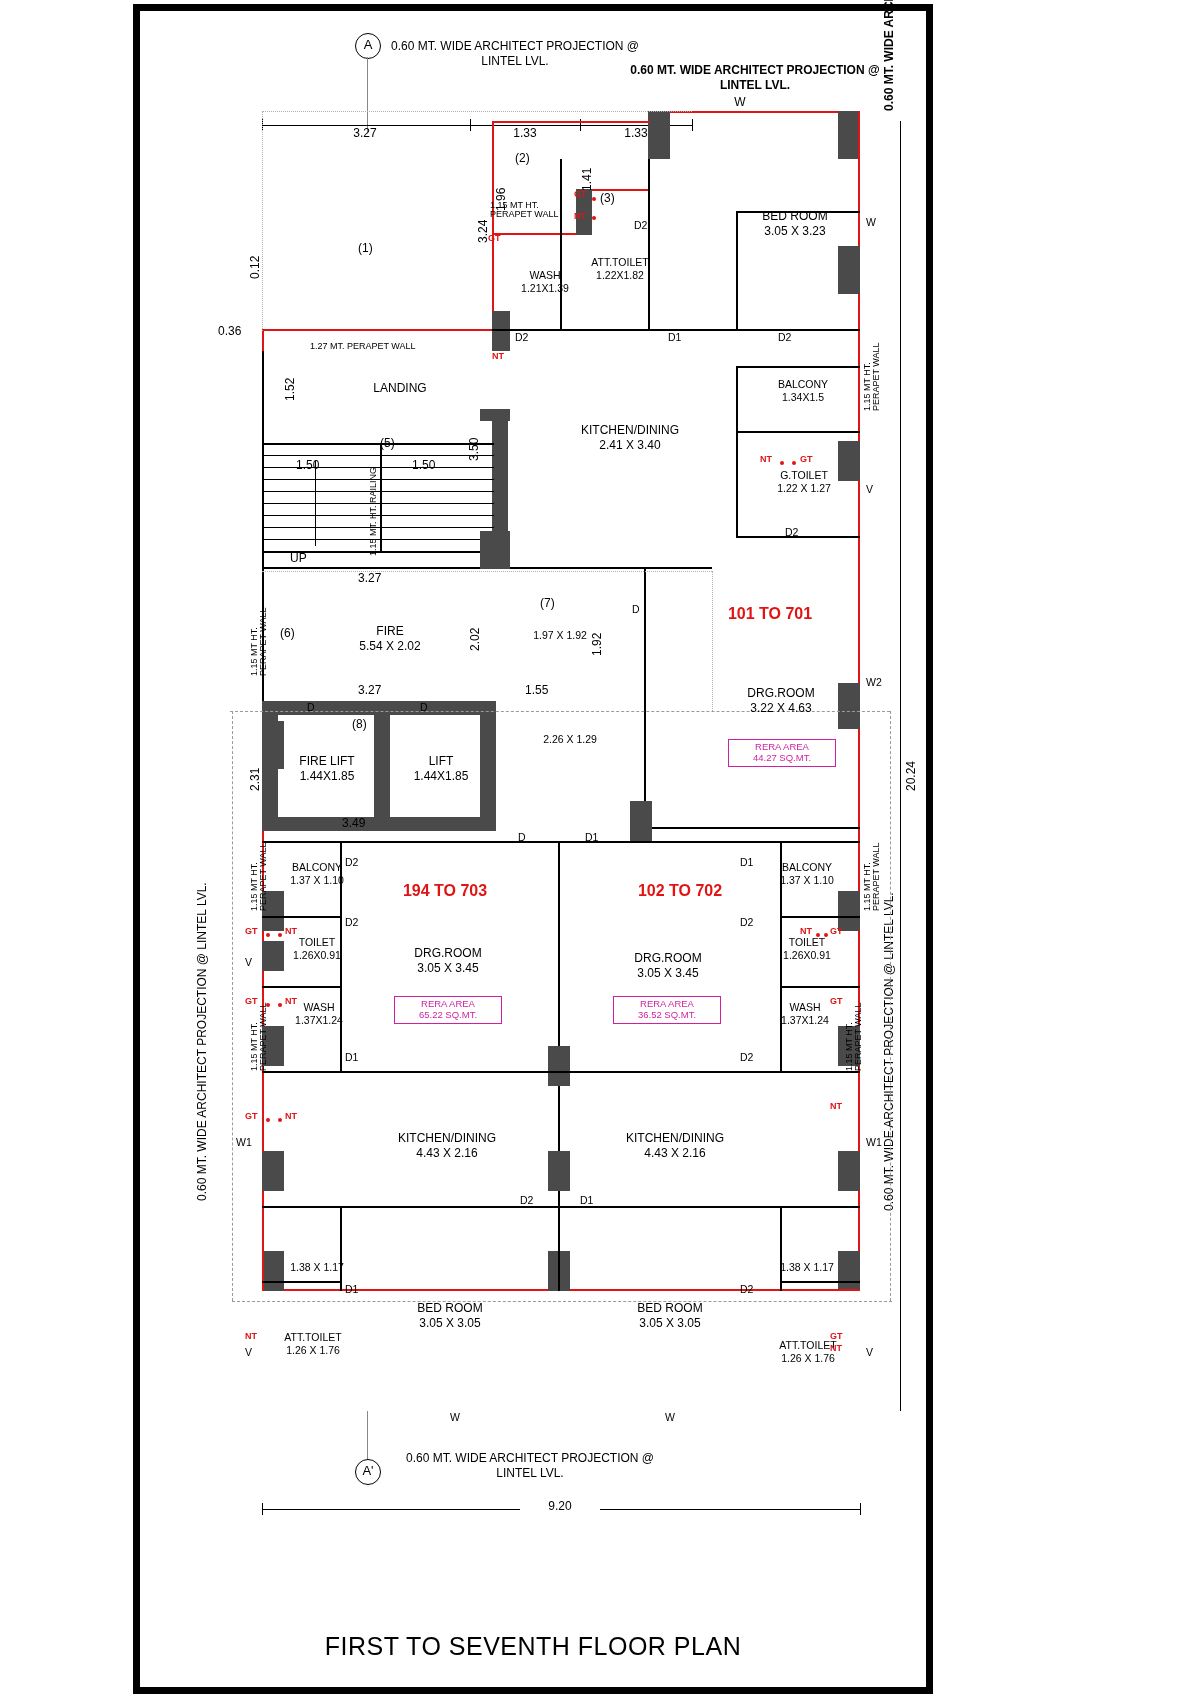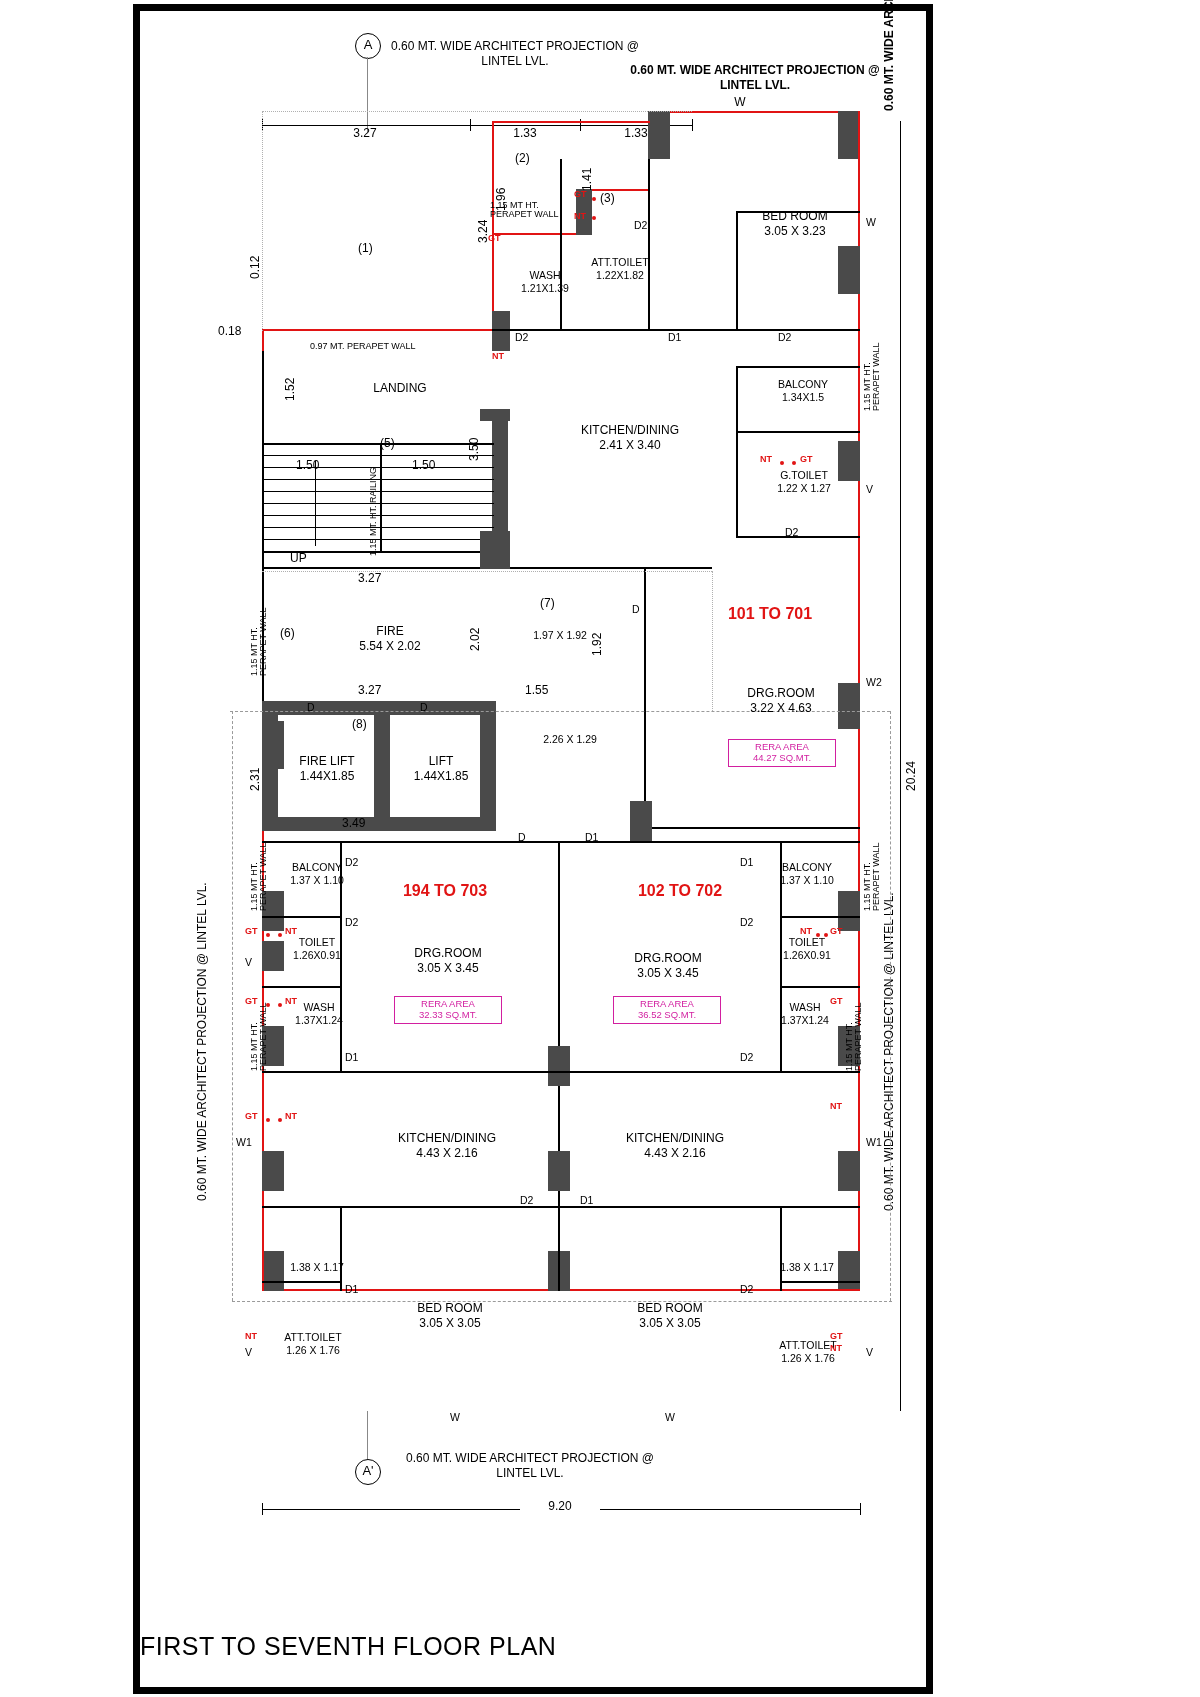--- a/index.html
+++ b/index.html
@@ -17,21 +17,21 @@
   .ln{position:absolute;background:#000;}
   .rln{position:absolute;background:#e11414;}
   .dln{position:absolute;border-top:1px dashed #9a9a9a;height:0;}
   .dlnv{position:absolute;border-left:1px dashed #9a9a9a;width:0;}
   .dotln{position:absolute;border-top:1px dotted #b0b0b0;height:0;}
   .dotlnv{position:absolute;border-left:1px dotted #b0b0b0;width:0;}
   .dim{position:absolute;height:1px;background:#000;}
   .dimv{position:absolute;width:1px;background:#000;}
   .rera{position:absolute;border:1px solid #d21fa0;color:#d21fa0;font-size:9.5px;text-align:center;line-height:1.15;padding:2px 3px;background:#fff;}
   .circ{position:absolute;border:1.6px solid #000;border-radius:50%;width:24px;height:24px;font-size:13px;text-align:center;line-height:22px;background:#fff;}
-  .title{position:absolute;left:0;right:0;bottom:26px;font-size:25px;letter-spacing:.5px;color:#000;}
+  .title{position:absolute;left:0;right:0;bottom:26px;text-align:center;font-size:25px;letter-spacing:.5px;color:#000;}
   .gt{color:#e11414;font-size:9px;font-weight:bold;}
   .dot{position:absolute;width:4px;height:4px;border-radius:50%;background:#e11414;}
 </style>
 </head>
 <body>
 
 <div id="page">
 
 
   <div id="frame">
@@ -216,21 +216,21 @@
     <div class="tc sm" style="left:350px;top:618px;width:140px;">1.97 X 1.92</div>
 
     <div class="tc b red" style="left:540px;top:593px;width:180px;font-size:16px;">101 TO 701</div>
     <div class="tc b red" style="left:215px;top:870px;width:180px;font-size:16px;">194 TO 703</div>
     <div class="tc b red" style="left:450px;top:870px;width:180px;font-size:16px;">102 TO 702</div>
 
     <div class="rera" style="left:588px;top:728px;width:100px;">
       <span>RERA AREA</span><br><span>44.27 SQ.MT.</span>
     </div>
     <div class="rera" style="left:254px;top:985px;width:100px;">
-      <span>RERA AREA</span><br><span>32.33 SQ.MT.</span>
+      <span>RERA AREA</span><br><span>65.22 SQ.MT.</span>
     </div>
     <div class="rera" style="left:473px;top:985px;width:100px;">
       <span>RERA AREA</span><br><span>36.52 SQ.MT.</span>
     </div>
 
     <div class="tc sm" style="left:122px;top:850px;width:110px;">
       <span>BALCONY</span><br><span>1.37 X 1.10</span>
     </div>
     <div class="tc sm" style="left:122px;top:925px;width:110px;">
       <span>TOILET</span><br><span>1.26X0.91</span>
@@ -342,21 +342,21 @@
 
     <div class="t" style="left:218px;top:230px;">(1)</div>
     <div class="t" style="left:375px;top:140px;">(2)</div>
     <div class="t" style="left:460px;top:180px;">(3)</div>
     <div class="t" style="left:240px;top:425px;">(5)</div>
     <div class="t" style="left:140px;top:615px;">(6)</div>
     <div class="t" style="left:400px;top:585px;">(7)</div>
     <div class="t" style="left:212px;top:706px;">(8)</div>
 
     <div class="t" style="left:108px;top:268px;transform:rotate(-90deg);transform-origin:left top;">0.12</div>
-    <div class="t" style="left:78px;top:313px;">0.18</div>
+    <div class="t" style="left:78px;top:313px;">0.36</div>
     <div class="t" style="left:143px;top:390px;transform:rotate(-90deg);transform-origin:left top;">1.52</div>
     <div class="t" style="left:108px;top:780px;transform:rotate(-90deg);transform-origin:left top;">2.31</div>
 
     <div class="t" style="left:156px;top:447px;">1.50</div>
     <div class="t" style="left:272px;top:447px;">1.50</div>
     <div class="t" style="left:327px;top:450px;transform:rotate(-90deg);transform-origin:left top;">3.50</div>
     <div class="t" style="left:336px;top:232px;transform:rotate(-90deg);transform-origin:left top;">3.24</div>
     <div class="t" style="left:354px;top:200px;transform:rotate(-90deg);transform-origin:left top;">1.96</div>
     <div class="t" style="left:440px;top:180px;transform:rotate(-90deg);transform-origin:left top;">1.41</div>
 
@@ -368,21 +368,21 @@
     <div class="t" style="left:202px;top:805px;">3.49</div>
 
     <div class="t" style="left:764px;top:780px;transform:rotate(-90deg);transform-origin:left top;">20.24</div>
     <div class="dimv" style="left:760px;top:110px;height:1290px;"></div>
 
     <div class="dim" style="left:122px;top:1498px;width:598px;"></div>
     <div class="dimv" style="left:122px;top:1492px;height:12px;"></div>
     <div class="dimv" style="left:720px;top:1492px;height:12px;"></div>
     <div class="tc" style="left:380px;top:1488px;width:80px;background:#fff;">9.20</div>
 
-    <div class="t xs" style="left:170px;top:330px;">0.97 MT. PERAPET WALL</div>
+    <div class="t xs" style="left:170px;top:330px;">1.27 MT. PERAPET WALL</div>
     <div class="t xs" style="left:350px;top:190px;width:80px;white-space:normal;line-height:1.05;">1.15 MT HT. PERAPET WALL</div>
     <div class="t xs" style="left:228px;top:545px;transform:rotate(-90deg);transform-origin:left top;">1.15 MT. HT. RAILING</div>
     <div class="t xs" style="left:110px;top:665px;transform:rotate(-90deg);transform-origin:left top;width:90px;white-space:normal;line-height:1.05;">1.15 MT HT. PERAPET WALL</div>
     <div class="t xs" style="left:110px;top:900px;transform:rotate(-90deg);transform-origin:left top;width:90px;white-space:normal;line-height:1.05;">1.15 MT HT. PERAPET WALL</div>
     <div class="t xs" style="left:110px;top:1060px;transform:rotate(-90deg);transform-origin:left top;width:90px;white-space:normal;line-height:1.05;">1.15 MT HT. PERAPET WALL</div>
     <div class="t xs" style="left:723px;top:400px;transform:rotate(-90deg);transform-origin:left top;width:90px;white-space:normal;line-height:1.05;">1.15 MT HT. PERAPET WALL</div>
     <div class="t xs" style="left:723px;top:900px;transform:rotate(-90deg);transform-origin:left top;width:90px;white-space:normal;line-height:1.05;">1.15 MT HT. PERAPET WALL</div>
     <div class="t xs" style="left:705px;top:1060px;transform:rotate(-90deg);transform-origin:left top;width:90px;white-space:normal;line-height:1.05;">1.15 MT HT. PERAPET WALL</div>
 
     <div class="circ" style="left:215px;top:1448px;">A'</div>

